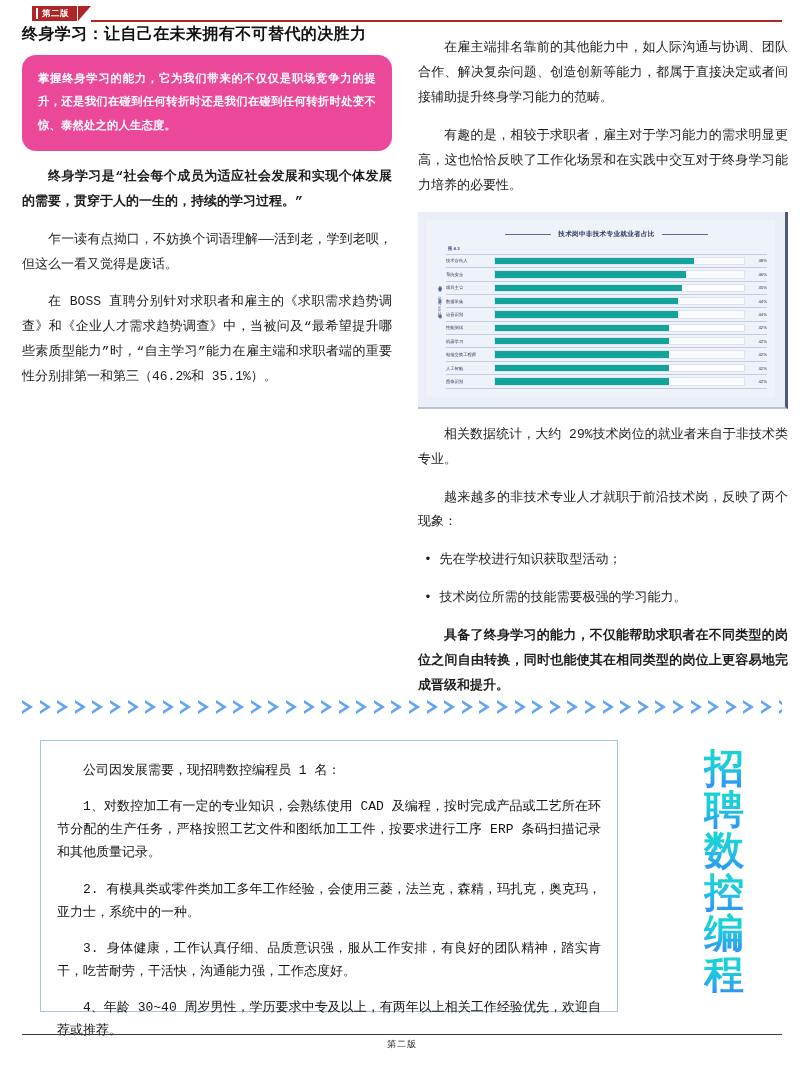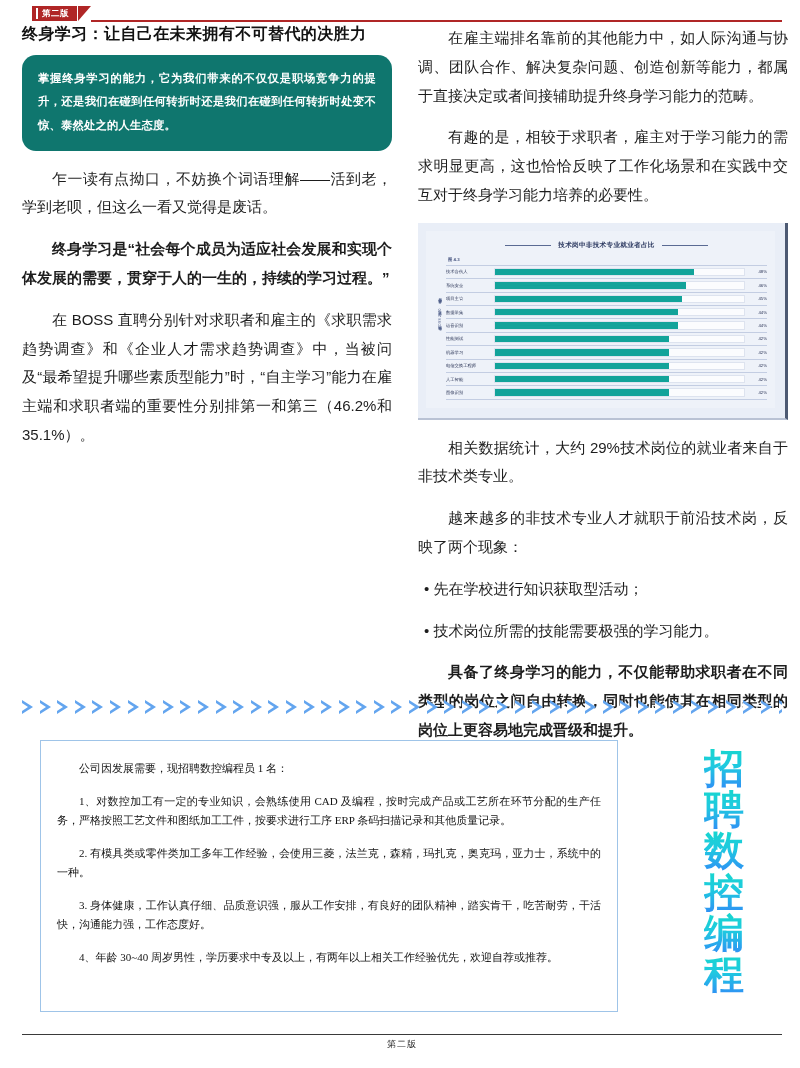--- a/index.html
+++ b/index.html
@@ -91,40 +91,40 @@
     font-family: "Liberation Serif", "DejaVu Serif", serif;
     font-size: 16px;
     font-weight: bold;
     letter-spacing: 0.4px;
     color: #111111;
     margin: 0 0 12px 0;
     line-height: 1.2;
   }
 
   .callout {
-    background: #0f766e;
+    background: #ec4899;
     border-radius: 14px;
     padding: 12px 16px 14px 16px;
     margin-bottom: 14px;
   }
   .callout p {
     margin: 0;
     color: #ffffff;
     font-family: "Liberation Sans", "DejaVu Sans", sans-serif;
     font-size: 11.3px;
     font-weight: bold;
     line-height: 2.05;
     letter-spacing: 0.2px;
     text-align: justify;
   }
 
   p.body {
-    margin: 0 0 13px 0;
-    font-family: Liberation Sans, sans-serif;
-    font-size: 15px;
+    margin: 12px 0 13px 0;
+    font-family: Liberation Mono, monospace;
+    font-size: 13px;
     line-height: 1.92;
     text-align: justify;
     text-indent: 2em;
     color: #1d1d1d;
   }
   p.body.bullet {
     text-indent: 0;
     padding-left: 6px;
   }
   .allbold { font-weight: bold; }
@@ -271,22 +271,22 @@
     left: 0;
     top: 0;
     width: 578px;
     height: 272px;
     border: 1px solid #9fc4e8;
     box-sizing: border-box;
     padding: 18px 16px 10px 16px;
   }
   .recruit-box p {
     margin: 0 0 13px 0;
-    font-family: Liberation Serif, serif;
-    font-size: 11px;
+    font-family: Liberation Mono, monospace;
+    font-size: 13px;
     line-height: 1.78;
     text-indent: 2em;
     text-align: justify;
     color: #141414;
   }
   .vtitle {
     position: absolute;
     right: 0;
     top: 8px;
     width: 72px;
@@ -347,22 +347,22 @@
 
   <div class="cols">
 
     <div class="col col-left">
       <h1 class="headline">终身学习：让自己在未来拥有不可替代的决胜力</h1>
 
       <div class="callout">
         <p>掌握终身学习的能力，它为我们带来的不仅仅是职场竞争力的提升，还是我们在碰到任何转折时还是我们在碰到任何转折时处变不惊、泰然处之的人生态度。</p>
       </div>
 
+      <p class="body allbold">终身学习是“社会每个成员为适应社会发展和实现个体发展的需要，贯穿于人的一生的，持续的学习过程。”</p>
       <p class="body">乍一读有点拗口，不妨换个词语理解——活到老，学到老呗，但这么一看又觉得是废话。</p>
-      <p class="body allbold">终身学习是“社会每个成员为适应社会发展和实现个体发展的需要，贯穿于人的一生的，持续的学习过程。”</p>
       <p class="body">在 BOSS 直聘分别针对求职者和雇主的《求职需求趋势调查》和《企业人才需求趋势调查》中，当被问及“最希望提升哪些素质型能力”时，“自主学习”能力在雇主端和求职者端的重要性分别排第一和第三（46.2%和 35.1%）。</p>
     </div>
 
     <div class="col col-right">
       <p class="body">在雇主端排名靠前的其他能力中，如人际沟通与协调、团队合作、解决复杂问题、创造创新等能力，都属于直接决定或者间接辅助提升终身学习能力的范畴。</p>
       <p class="body">有趣的是，相较于求职者，雇主对于学习能力的需求明显更高，这也恰恰反映了工作化场景和在实践中交互对于终身学习能力培养的必要性。</p>
 
       <div class="figure">
         <div class="fig-inner">
           <div class="fig-side">

